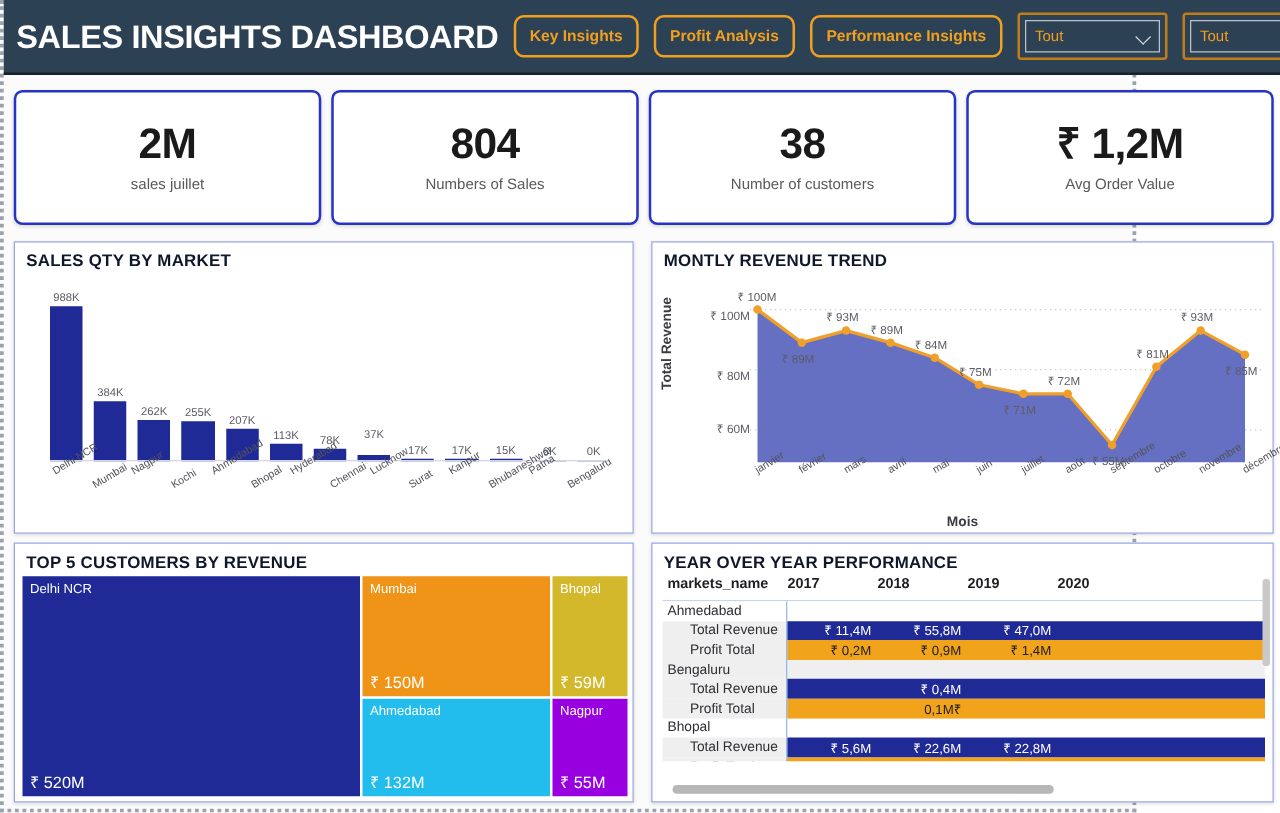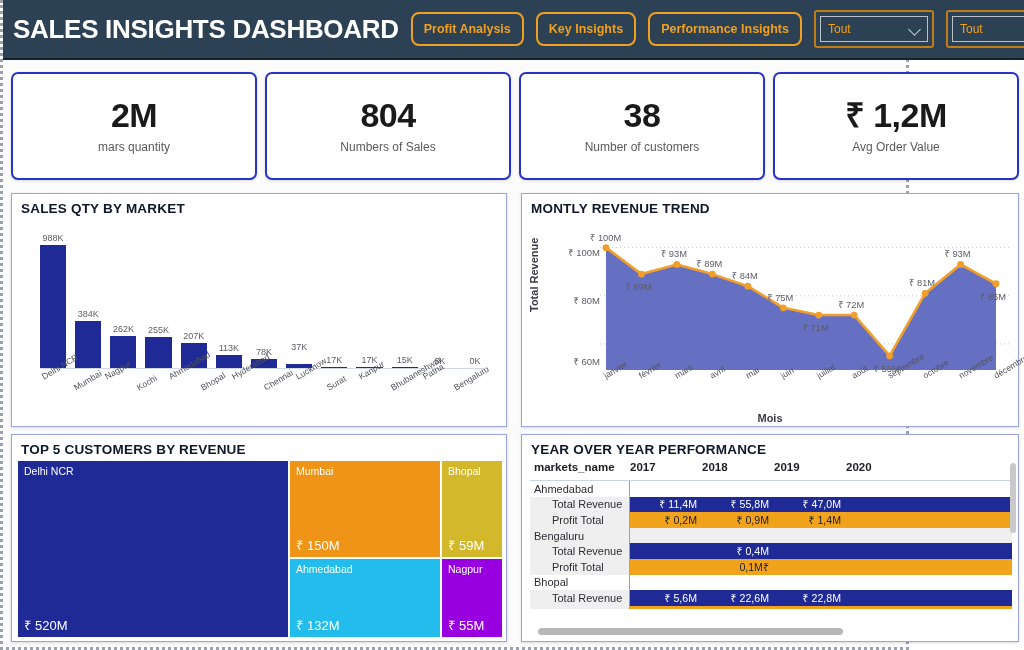--- a/index.html
+++ b/index.html
@@ -233,43 +233,43 @@
   }
 </style>
 </head>
 <body>
 
 <div id="page">
 
   <div class="header">
     <div class="dash-title">SALES INSIGHTS DASHBOARD</div>
 
+    <button class="nav-btn">Key Insights</button>
     <button class="nav-btn">Profit Analysis</button>
-    <button class="nav-btn">Key Insights</button>
     <button class="nav-btn">Performance Insights</button>
 
     <div class="slicer-wrap">
       <div class="slicer">
         <span class="slicer-val">Tout</span>
         <span class="chev"></span>
       </div>
     </div>
 
     <div class="slicer-wrap">
       <div class="slicer">
         <span class="slicer-val">Tout</span>
 
       </div>
     </div>
   </div>
 
   <div class="kpi-row">
     <div class="kpi-card">
       <div class="kpi-value">2M</div>
-      <div class="kpi-label">mars quantity</div>
+      <div class="kpi-label">sales juillet</div>
     </div>
     <div class="kpi-card">
       <div class="kpi-value">804</div>
       <div class="kpi-label">Numbers of Sales</div>
     </div>
     <div class="kpi-card">
       <div class="kpi-value">38</div>
       <div class="kpi-label">Number of customers</div>
     </div>
     <div class="kpi-card">
@@ -355,21 +355,21 @@
       </div>
   </div>
 
   <div class="panel" id="panel-trend">
     <div class="panel-title">MONTLY REVENUE TREND</div>
     <div class="trend-wrap">
       <div class="trend-ytitle">Total Revenue</div>
       <div class="trend-yticks" id="trend-yticks">
           <span style="top: 7.62963px;">₹ 100M</span>
           <span style="top: 55.7778px;">₹ 80M</span>
-          <span style="top: 117px;">₹ 60M</span>
+          <span style="top: 98px;">₹ 60M</span>
         </div>
       <svg class="trend-svg" id="trend-svg" width="410" height="136">
           <line x1="0" x2="410" y1="13.629629629629633" y2="13.629629629629633" stroke="#c8c8d0" stroke-width="1" stroke-dasharray="1 3"></line>
           <line x1="0" x2="410" y1="61.77777777777777" y2="61.77777777777777" stroke="#c8c8d0" stroke-width="1" stroke-dasharray="1 3"></line>
           <line x1="0" x2="410" y1="109.92592592592592" y2="109.92592592592592" stroke="#c8c8d0" stroke-width="1" stroke-dasharray="1 3"></line>
           <path d="M 6 136 L 6 13.629629629629633 L 41.45454545454545 40.111111111111114 L 76.9090909090909 30.48148148148148 L 112.36363636363636 40.111111111111114 L 147.8181818181818 52.14814814814815 L 183.27272727272728 73.81481481481481 L 218.72727272727272 81.03703703703704 L 254.1818181818182 81.03703703703704 L 289.6363636363636 121.96296296296296 L 325.09090909090907 59.37037037037037 L 360.54545454545456 30.48148148148148 L 396 49.74074074074075 L 396 136 Z" fill="#6670c3"></path>
           <polyline points="6,13.629629629629633 41.45454545454545,40.111111111111114 76.9090909090909,30.48148148148148 112.36363636363636,40.111111111111114 147.8181818181818,52.14814814814815 183.27272727272728,73.81481481481481 218.72727272727272,81.03703703703704 254.1818181818182,81.03703703703704 289.6363636363636,121.96296296296296 325.09090909090907,59.37037037037037 360.54545454545456,30.48148148148148 396,49.74074074074075" fill="none" stroke="#f0a02a" stroke-width="2.6" stroke-linejoin="round"></polyline>
           <circle cx="6" cy="13.629629629629633" r="3.4" fill="#f0a02a"></circle>
           <circle cx="41.45454545454545" cy="40.111111111111114" r="3.4" fill="#f0a02a"></circle>
           <circle cx="76.9090909090909" cy="30.48148148148148" r="3.4" fill="#f0a02a"></circle>

